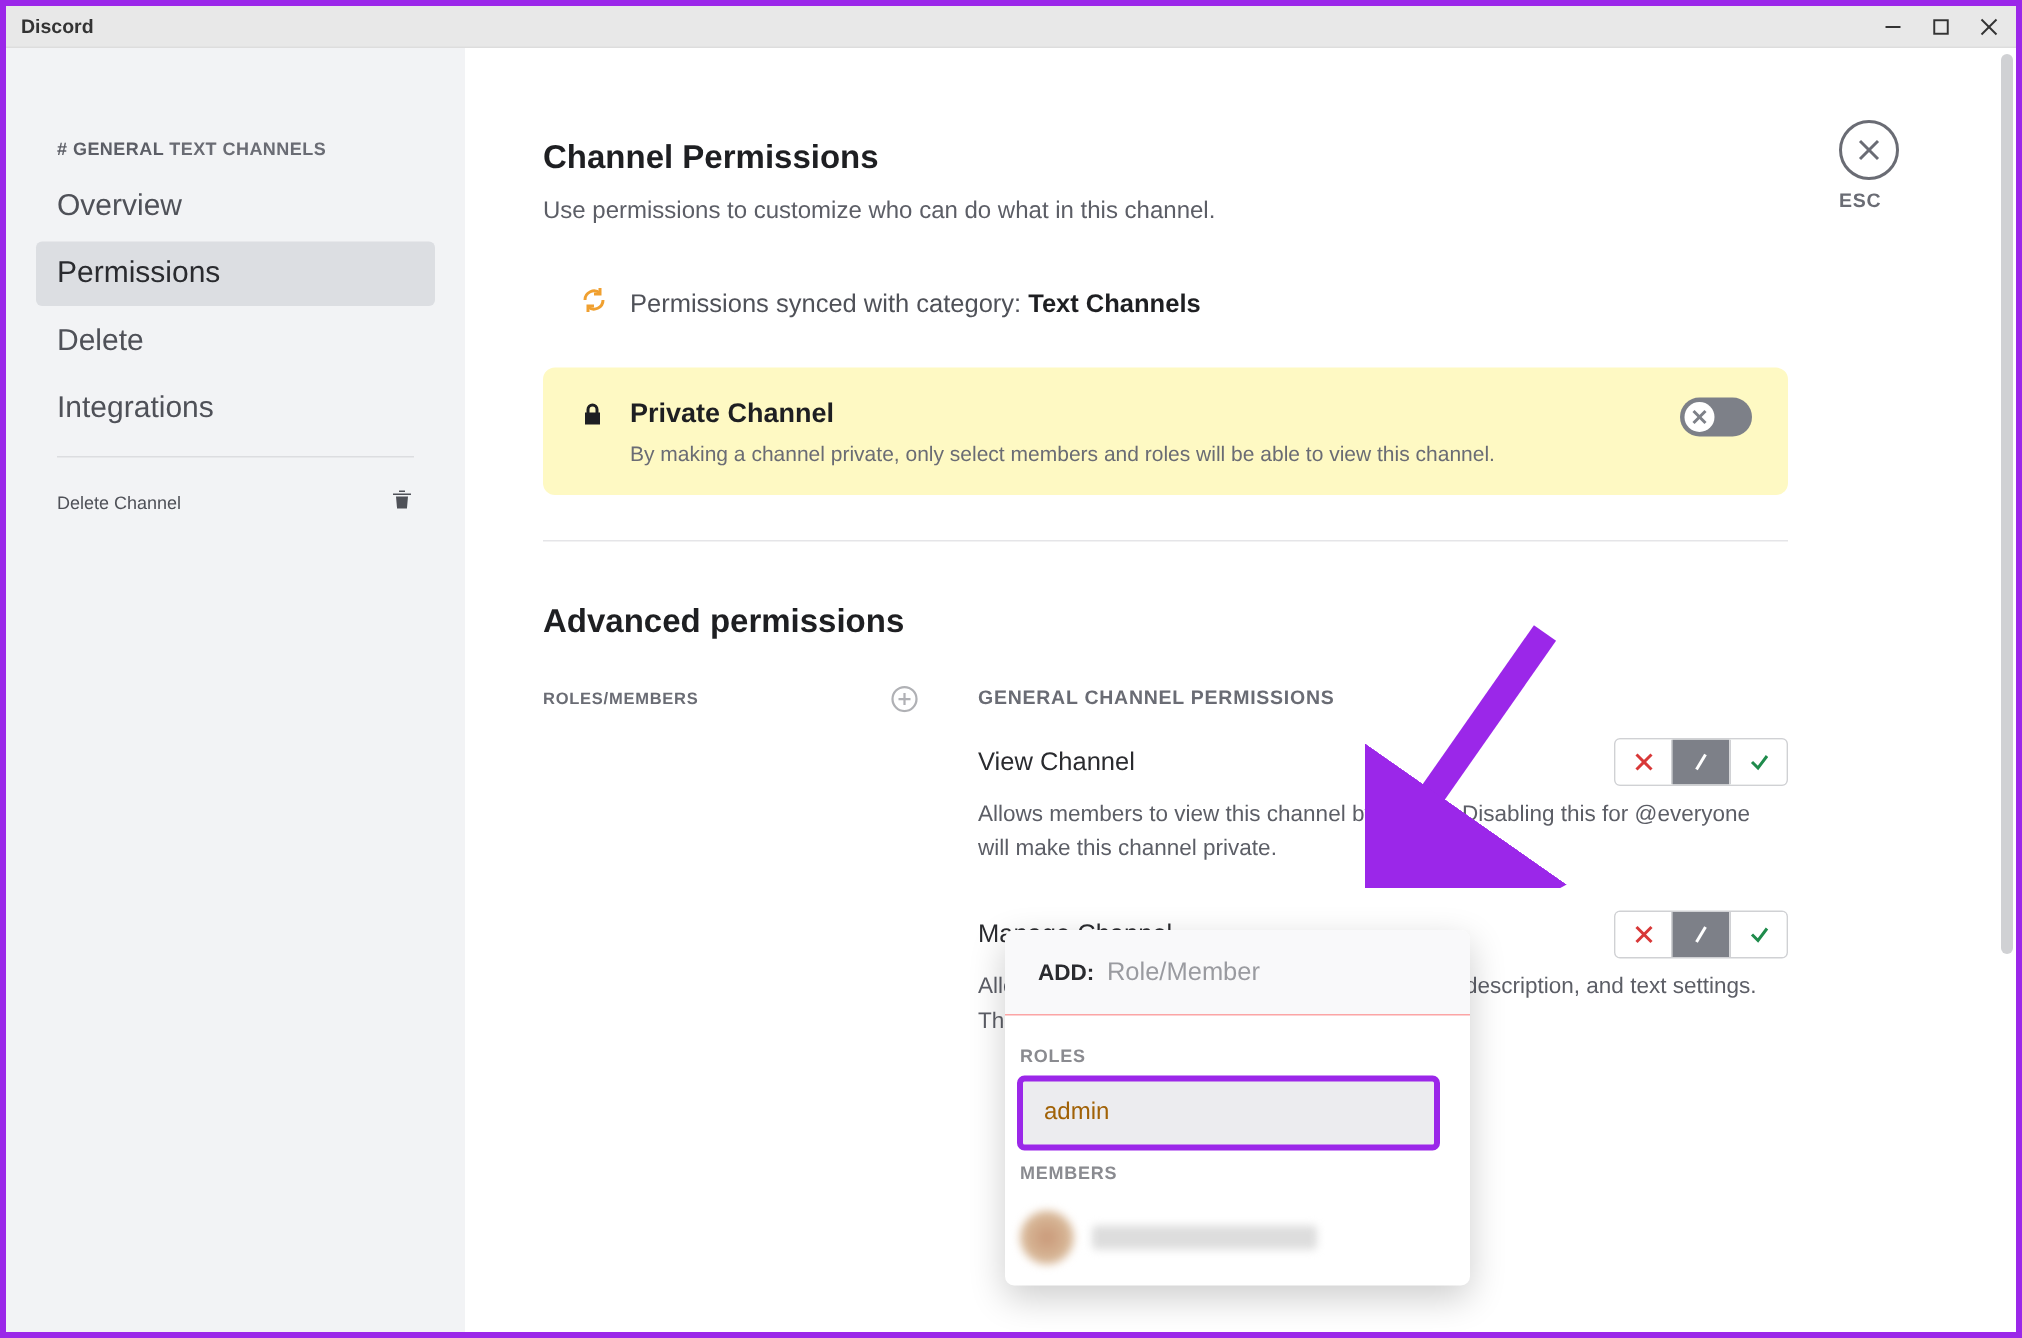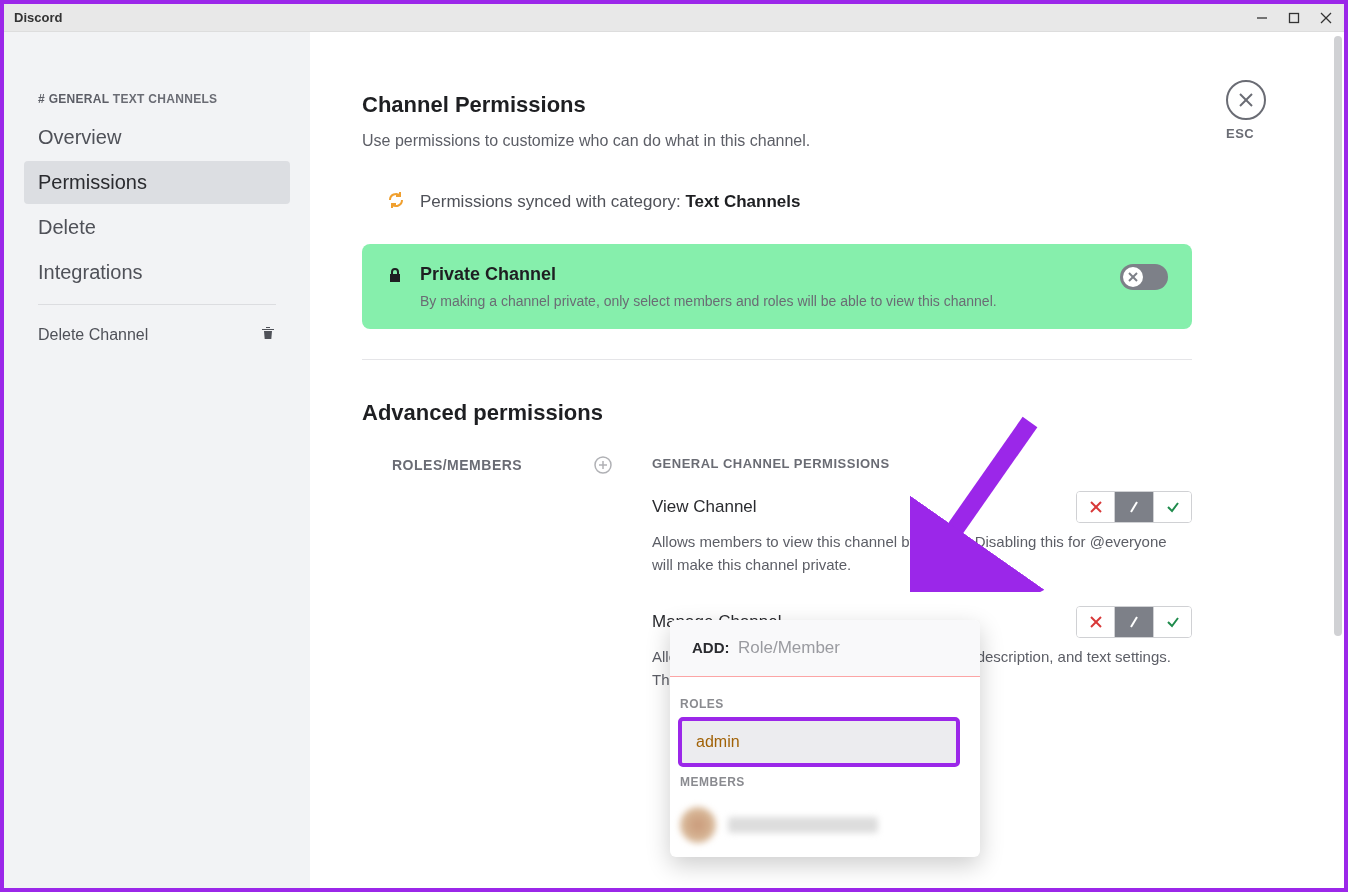--- a/index.html
+++ b/index.html
@@ -10,45 +10,45 @@
     .titlebar-controls { margin-left: auto; display: flex; gap: 16px; }
     .titlebar-btn { width: 16px; height: 16px; display: flex; align-items: center; justify-content: center; cursor: pointer; color: #333; }
     .app-body { flex: 1; display: flex; overflow: hidden; }
     .sidebar { width: 306px; background: #f2f3f5; padding: 60px 20px 20px 20px; }
     .sidebar-header { font-size: 12px; font-weight: 700; color: #5c5e66; letter-spacing: 0.3px; padding: 0 14px 10px 14px; }
     .sidebar-header .hash { color: #5c5e66; }
     .sidebar-header .cat { font-weight: 600; color: #6a6c74; }
     .sidebar-item { padding: 10px 14px; font-size: 20px; color: #4f5158; border-radius: 4px; cursor: pointer; margin-bottom: 2px; }
     .sidebar-item.active { background: #dcdee2; color: #2a2b2f; }
     .sidebar-divider { height: 1px; background: #dcdde0; margin: 10px 14px; }
-    .sidebar-delete { padding: 10px 14px; font-size: 16px; color: #4f5158; display: flex; align-items: center; justify-content: space-between; cursor: pointer; }
+    .sidebar-delete { padding: 10px 14px; font-size: 12px; color: #4f5158; display: flex; align-items: center; justify-content: space-between; cursor: pointer; }
     .main { flex: 1; background: #fff; position: relative; overflow-y: auto; padding: 60px 60px 40px 52px; }
     .scrollbar-track { position: absolute; right: 2px; top: 4px; width: 8px; height: 98%; }
     .scrollbar-thumb { width: 8px; height: 600px; background: #d0d1d4; border-radius: 4px; }
     .close-btn { position: absolute; top: 48px; right: 78px; text-align: left; cursor: pointer; }
     .close-circle { width: 40px; height: 40px; border: 2px solid #6a6c74; border-radius: 50%; display: flex; align-items: center; justify-content: center; margin-bottom: 6px; }
     .close-label { font-size: 13px; font-weight: 700; color: #6a6c74; letter-spacing: 0.5px; }
     .page-title { font-size: 22px; font-weight: 700; color: #1e1f22; margin-bottom: 14px; }
     .page-subtitle { font-size: 16px; color: #5c5e66; margin-bottom: 40px; }
     .sync-row { display: flex; align-items: center; gap: 14px; padding-left: 24px; margin-bottom: 30px; }
     .sync-icon { color: #f0a030; }
     .sync-text { font-size: 17px; color: #4f5158; }
     .sync-text strong { font-weight: 700; color: #1e1f22; }
-    .private-card { background: #86efac; border-radius: 8px; padding: 20px 24px; display: flex; align-items: flex-start; gap: 16px; margin-bottom: 30px; max-width: 830px; }
+    .private-card { background: #fef9c3; border-radius: 8px; padding: 20px 24px; display: flex; align-items: flex-start; gap: 16px; margin-bottom: 30px; max-width: 830px; }
     .private-content { flex: 1; }
     .private-title { font-size: 18px; font-weight: 700; color: #1e1f22; margin-bottom: 8px; }
     .private-desc { font-size: 14px; color: #6a6c74; }
     .toggle { width: 48px; height: 26px; background: #7d8088; border-radius: 13px; position: relative; cursor: pointer; }
     .toggle-knob { position: absolute; left: 3px; top: 3px; width: 20px; height: 20px; background: #fff; border-radius: 50%; display: flex; align-items: center; justify-content: center; }
     .hr { height: 1px; background: #e5e5e8; margin-bottom: 40px; max-width: 830px; }
     .section-title { font-size: 22px; font-weight: 700; color: #1e1f22; margin-bottom: 30px; }
     .perm-grid { display: flex; gap: 40px; max-width: 830px; }
     .roles-col { width: 250px; }
     .roles-header { display: flex; align-items: center; justify-content: space-between; margin-bottom: 12px; }
-    .roles-label { font-size: 14px; font-weight: 700; color: #6a6c74; letter-spacing: 0.5px; margin-left: 30px; }
+    .roles-label { font-size: 11px; font-weight: 700; color: #6a6c74; letter-spacing: 0.5px; }
     .add-btn { width: 18px; height: 18px; color: #b0b1b5; cursor: pointer; }
     .perms-col { flex: 1; }
     .perm-section-label { font-size: 13px; font-weight: 700; color: #6a6c74; letter-spacing: 0.5px; margin-bottom: 20px; }
     .perm-row { margin-bottom: 30px; }
     .perm-row-header { display: flex; align-items: center; justify-content: space-between; margin-bottom: 8px; }
     .perm-name { font-size: 17px; color: #2a2b2f; }
     .perm-toggle { display: flex; border: 1px solid #d0d1d4; border-radius: 4px; overflow: hidden; }
     .perm-toggle-btn { width: 38px; height: 30px; display: flex; align-items: center; justify-content: center; cursor: pointer; background: #fff; }
     .perm-toggle-btn.neutral { background: #7d8088; color: #fff; }
     .perm-toggle-btn.deny { color: #d83838; border-right: 1px solid #d0d1d4; }

